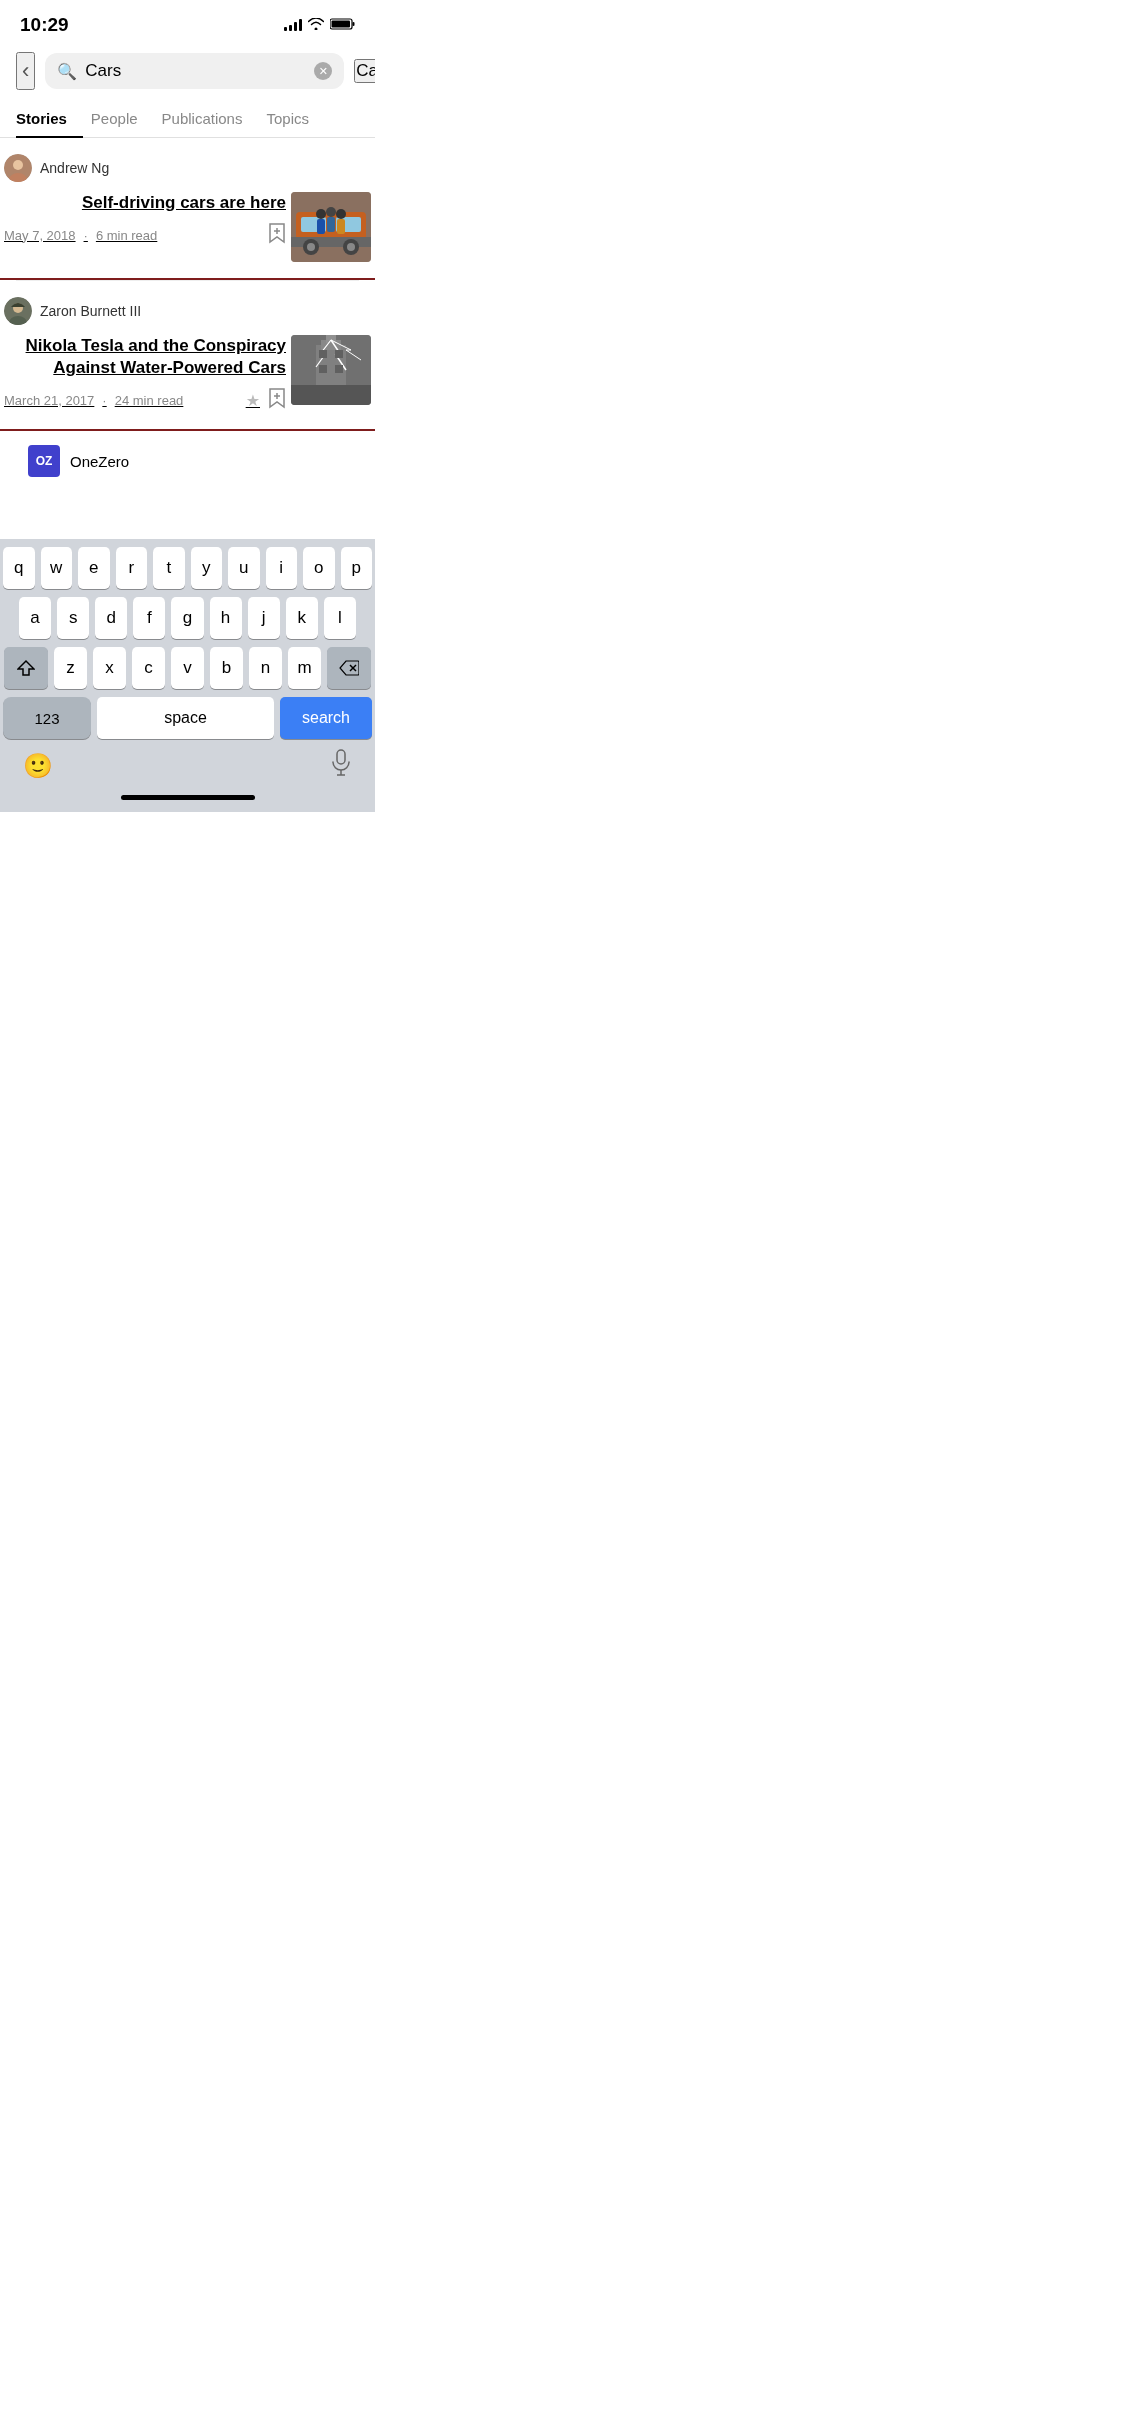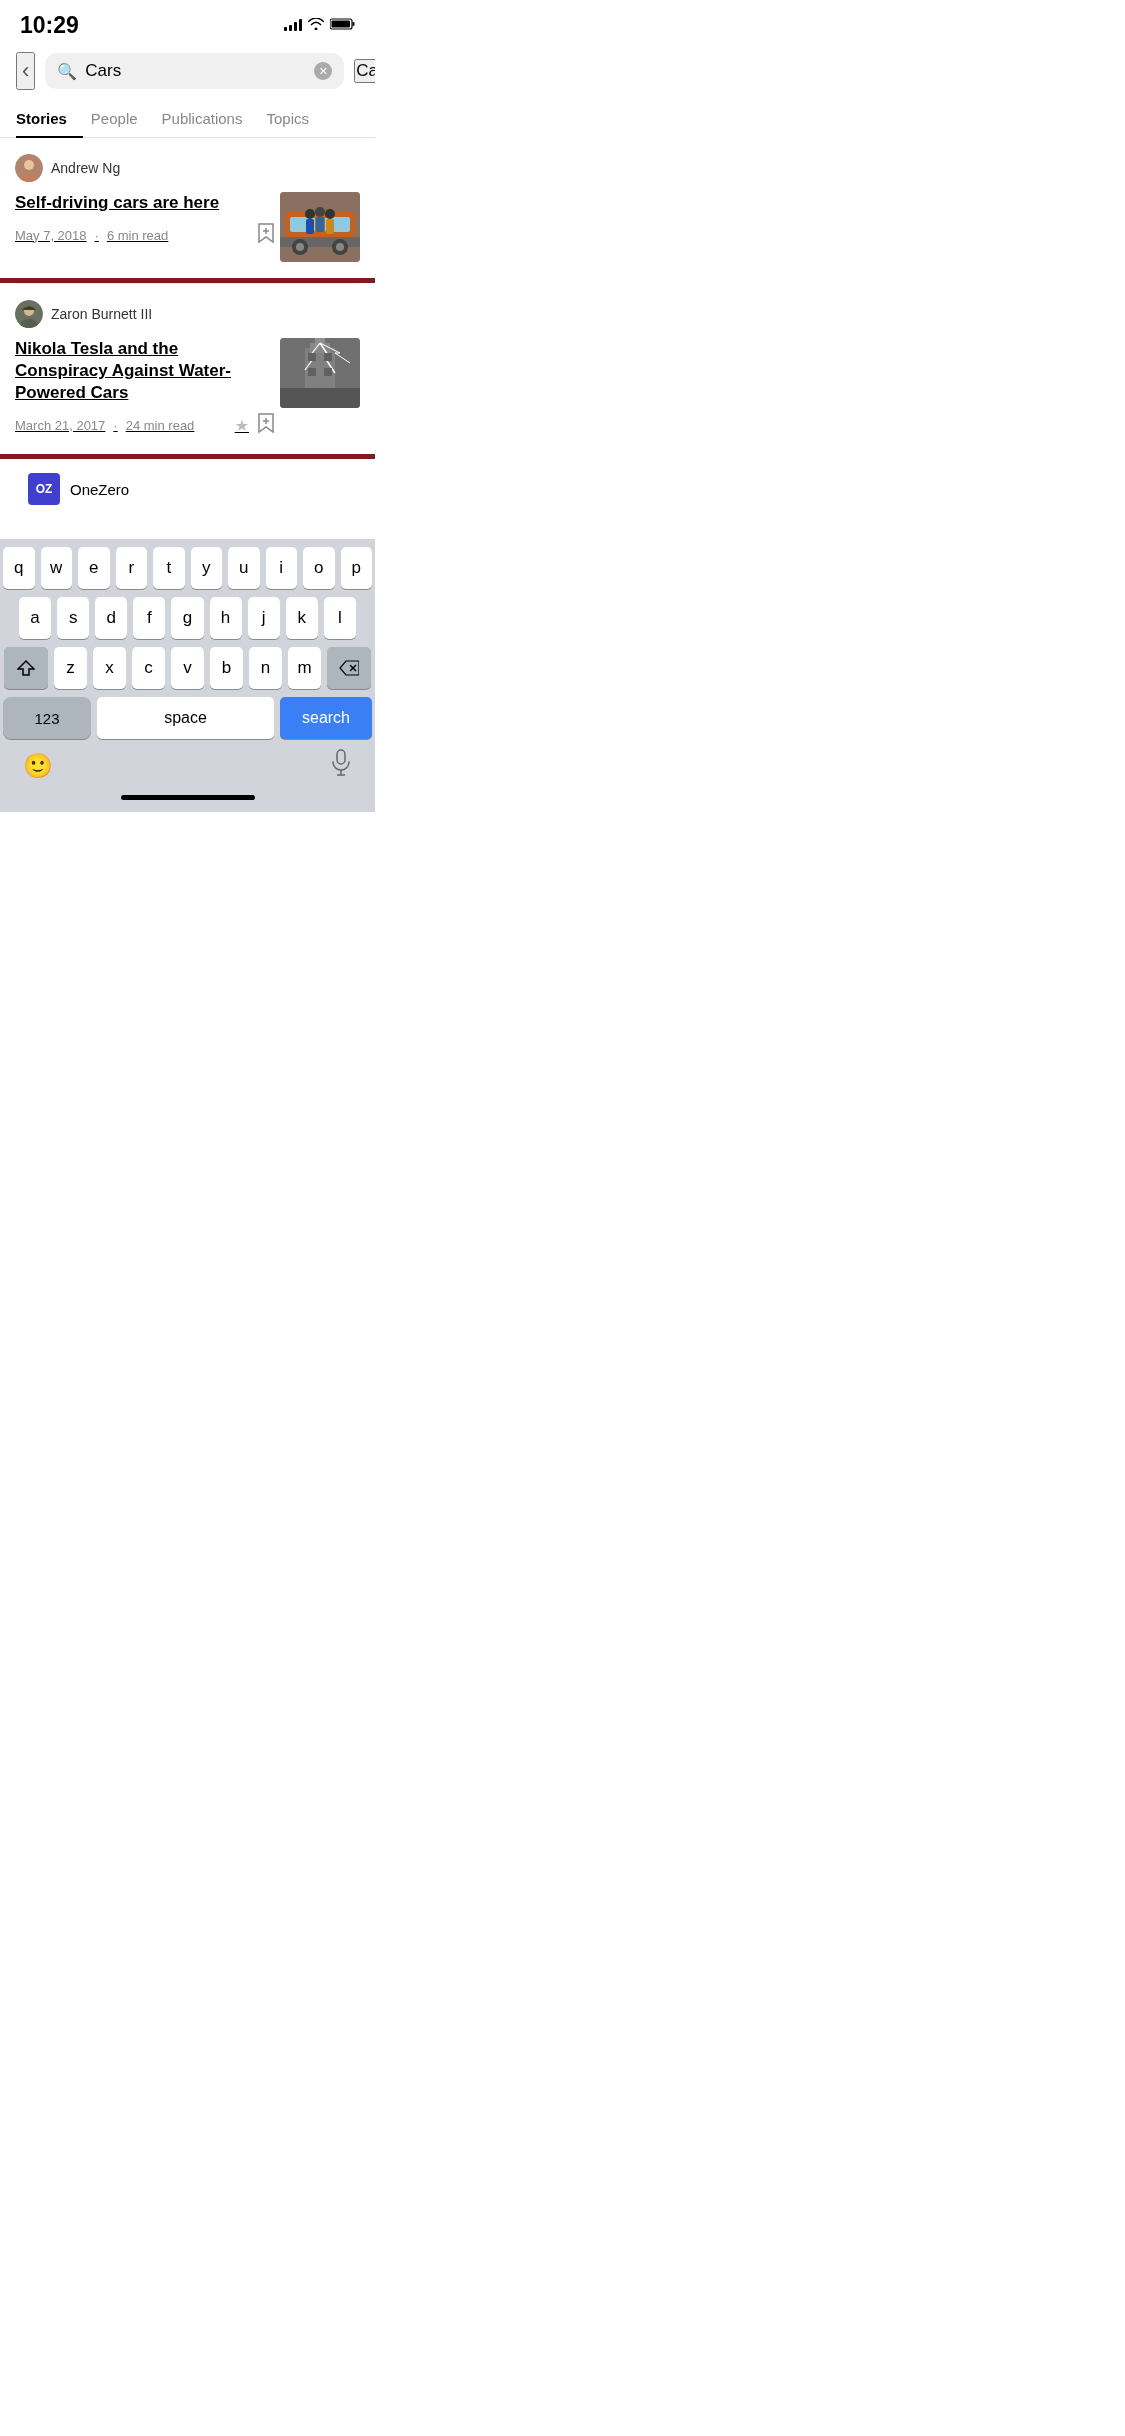--- a/index.html
+++ b/index.html
@@ -15,21 +15,21 @@
 
     
     .status-bar {
       display: flex;
       justify-content: space-between;
       align-items: center;
       padding: 14px 20px 8px 20px;
       height: 44px;
     }
     .status-time {
-      font-size: 23px;
+      font-size: 19px;
       font-weight: 600;
       color: #000;
     }
     .status-icons {
       display: flex;
       align-items: center;
       gap: 6px;
     }
     .signal-bars {
       display: flex;
@@ -117,22 +117,23 @@
     .tab.active::after {
       content: '';
       position: absolute;
       bottom: -1px;
       left: 0;
       right: 0;
       height: 2px;
       background: #000;
     }
     .article-item {
-      padding: 16px 15px;
-      border-bottom: 5px solid #7f1d1d;
+      padding: 16px 4px;
+      border-bottom: 2px solid #7f1d1d;
+      text-align: right;
     }
     .author-row {
       display: flex;
       align-items: center;
       gap: 8px;
       margin-bottom: 10px;
     }
     .avatar {
       width: 28px;
       height: 28px;

